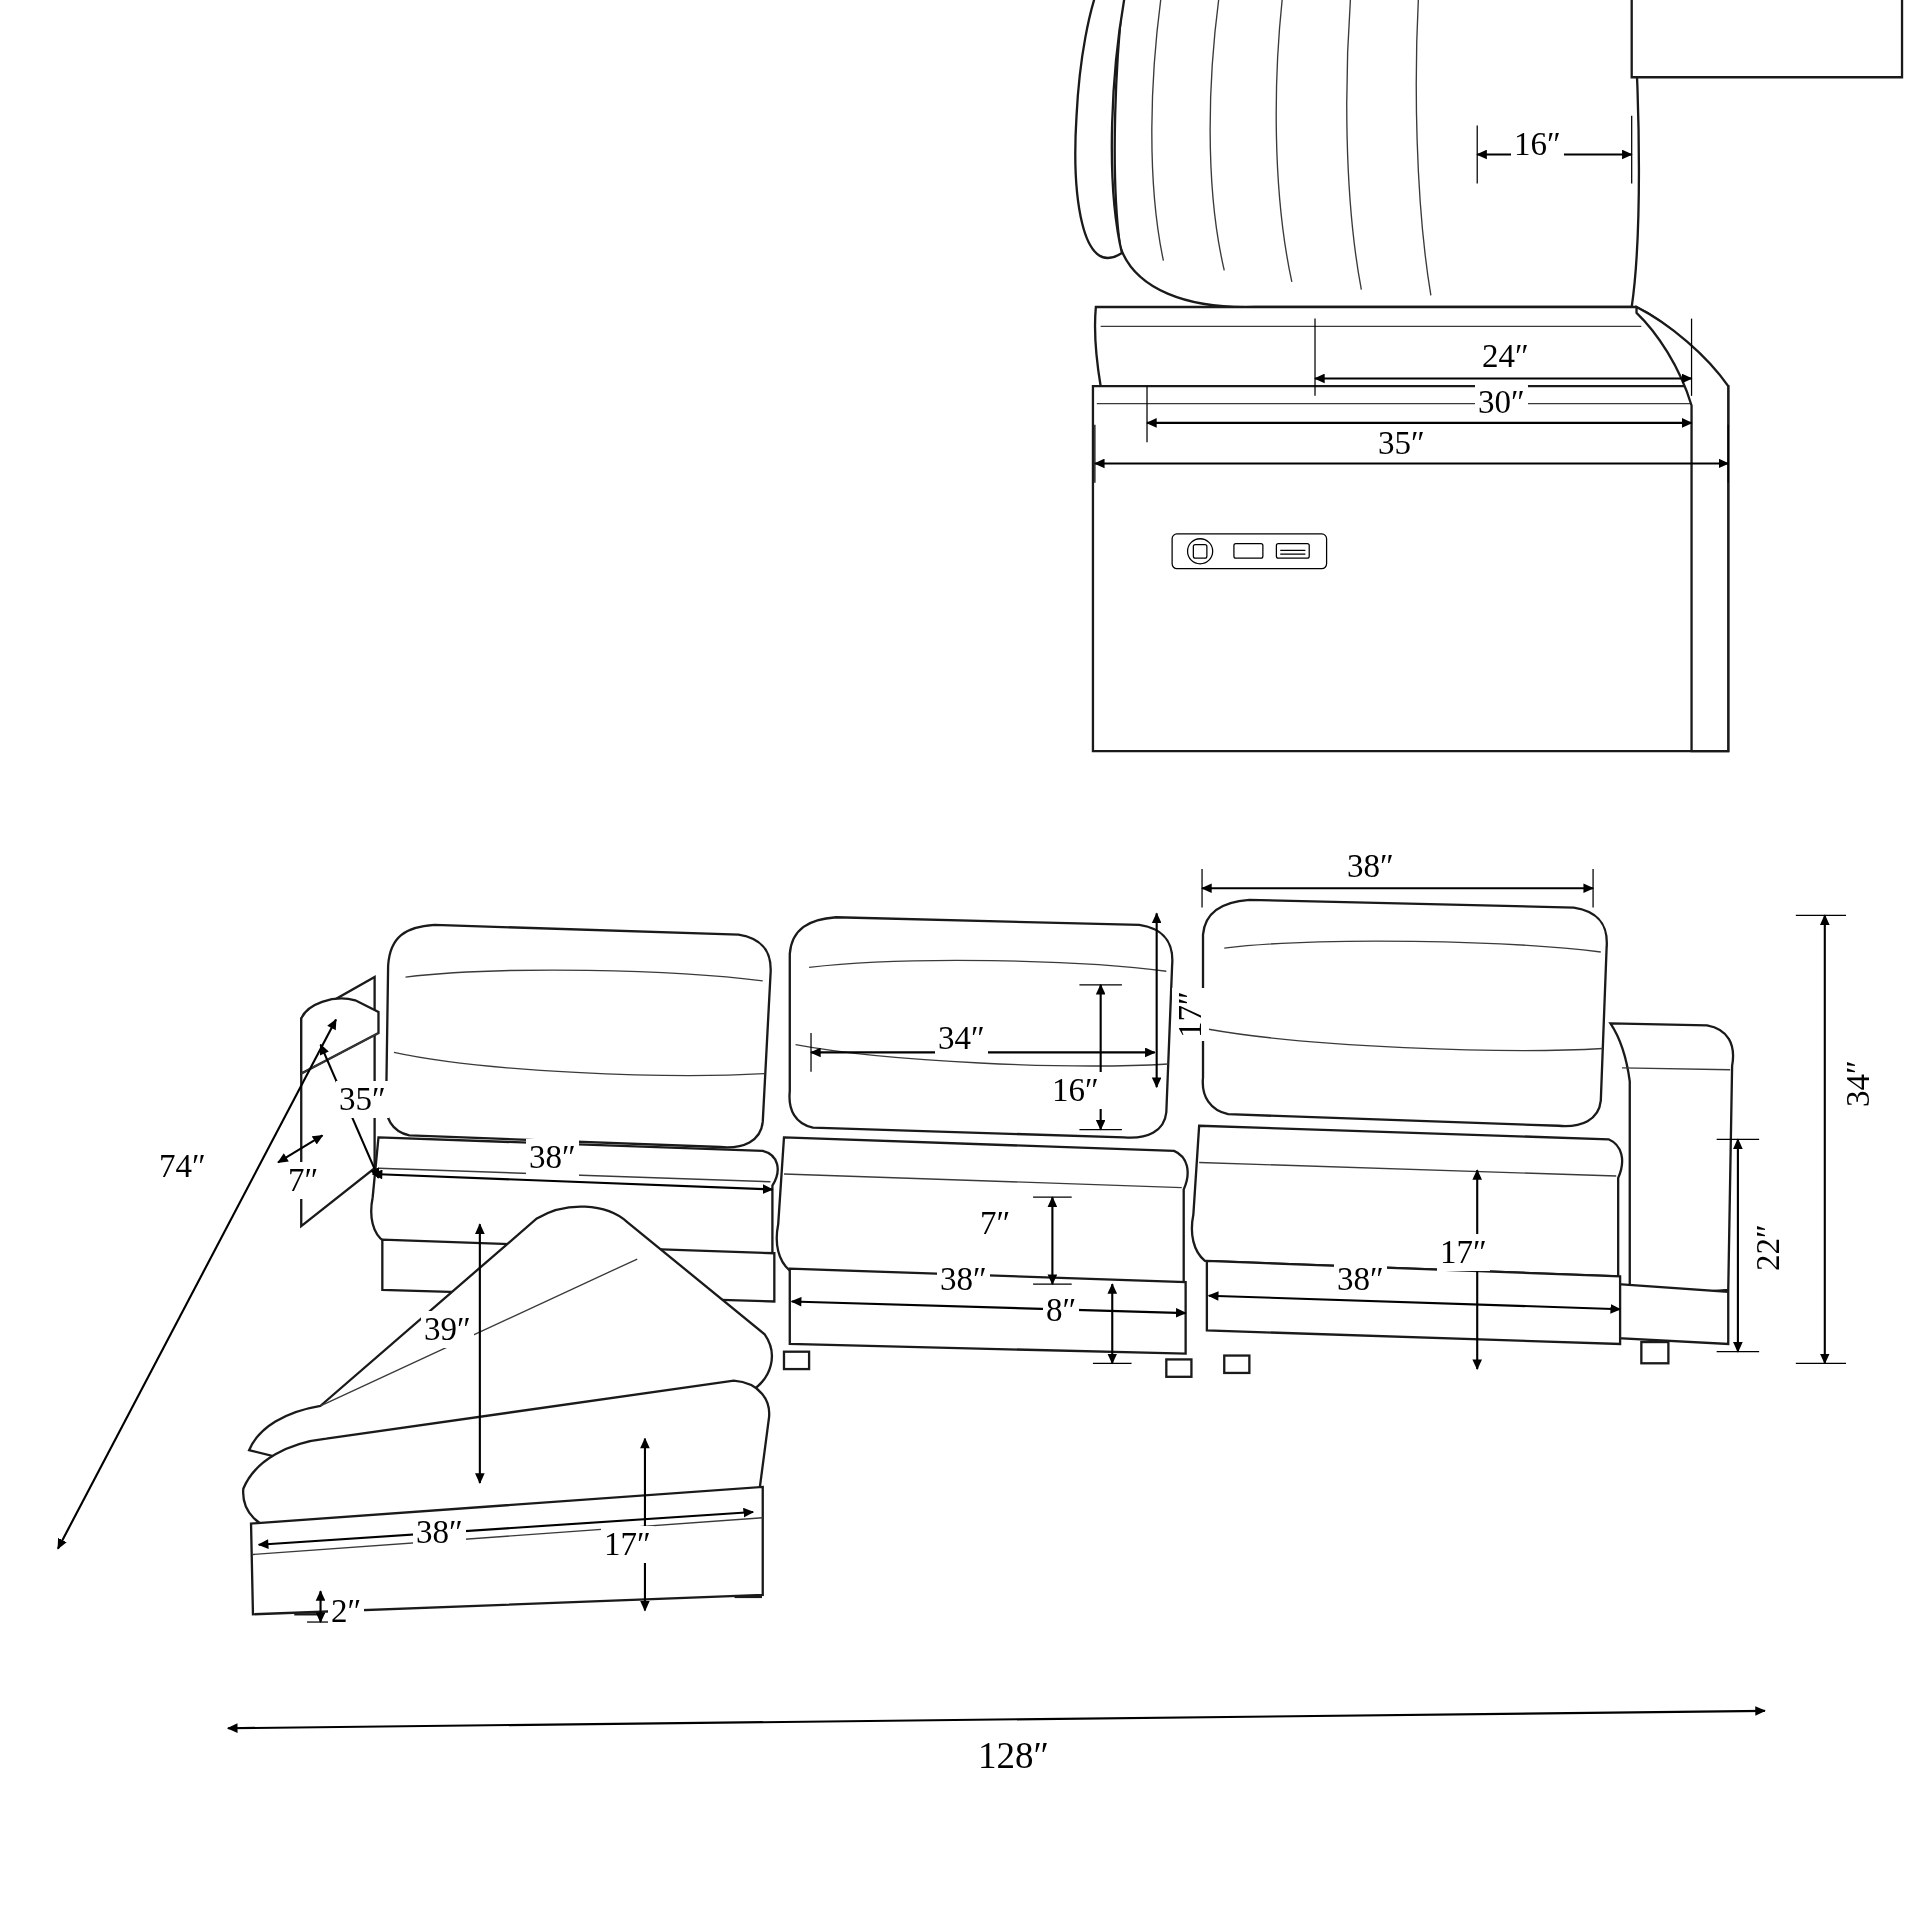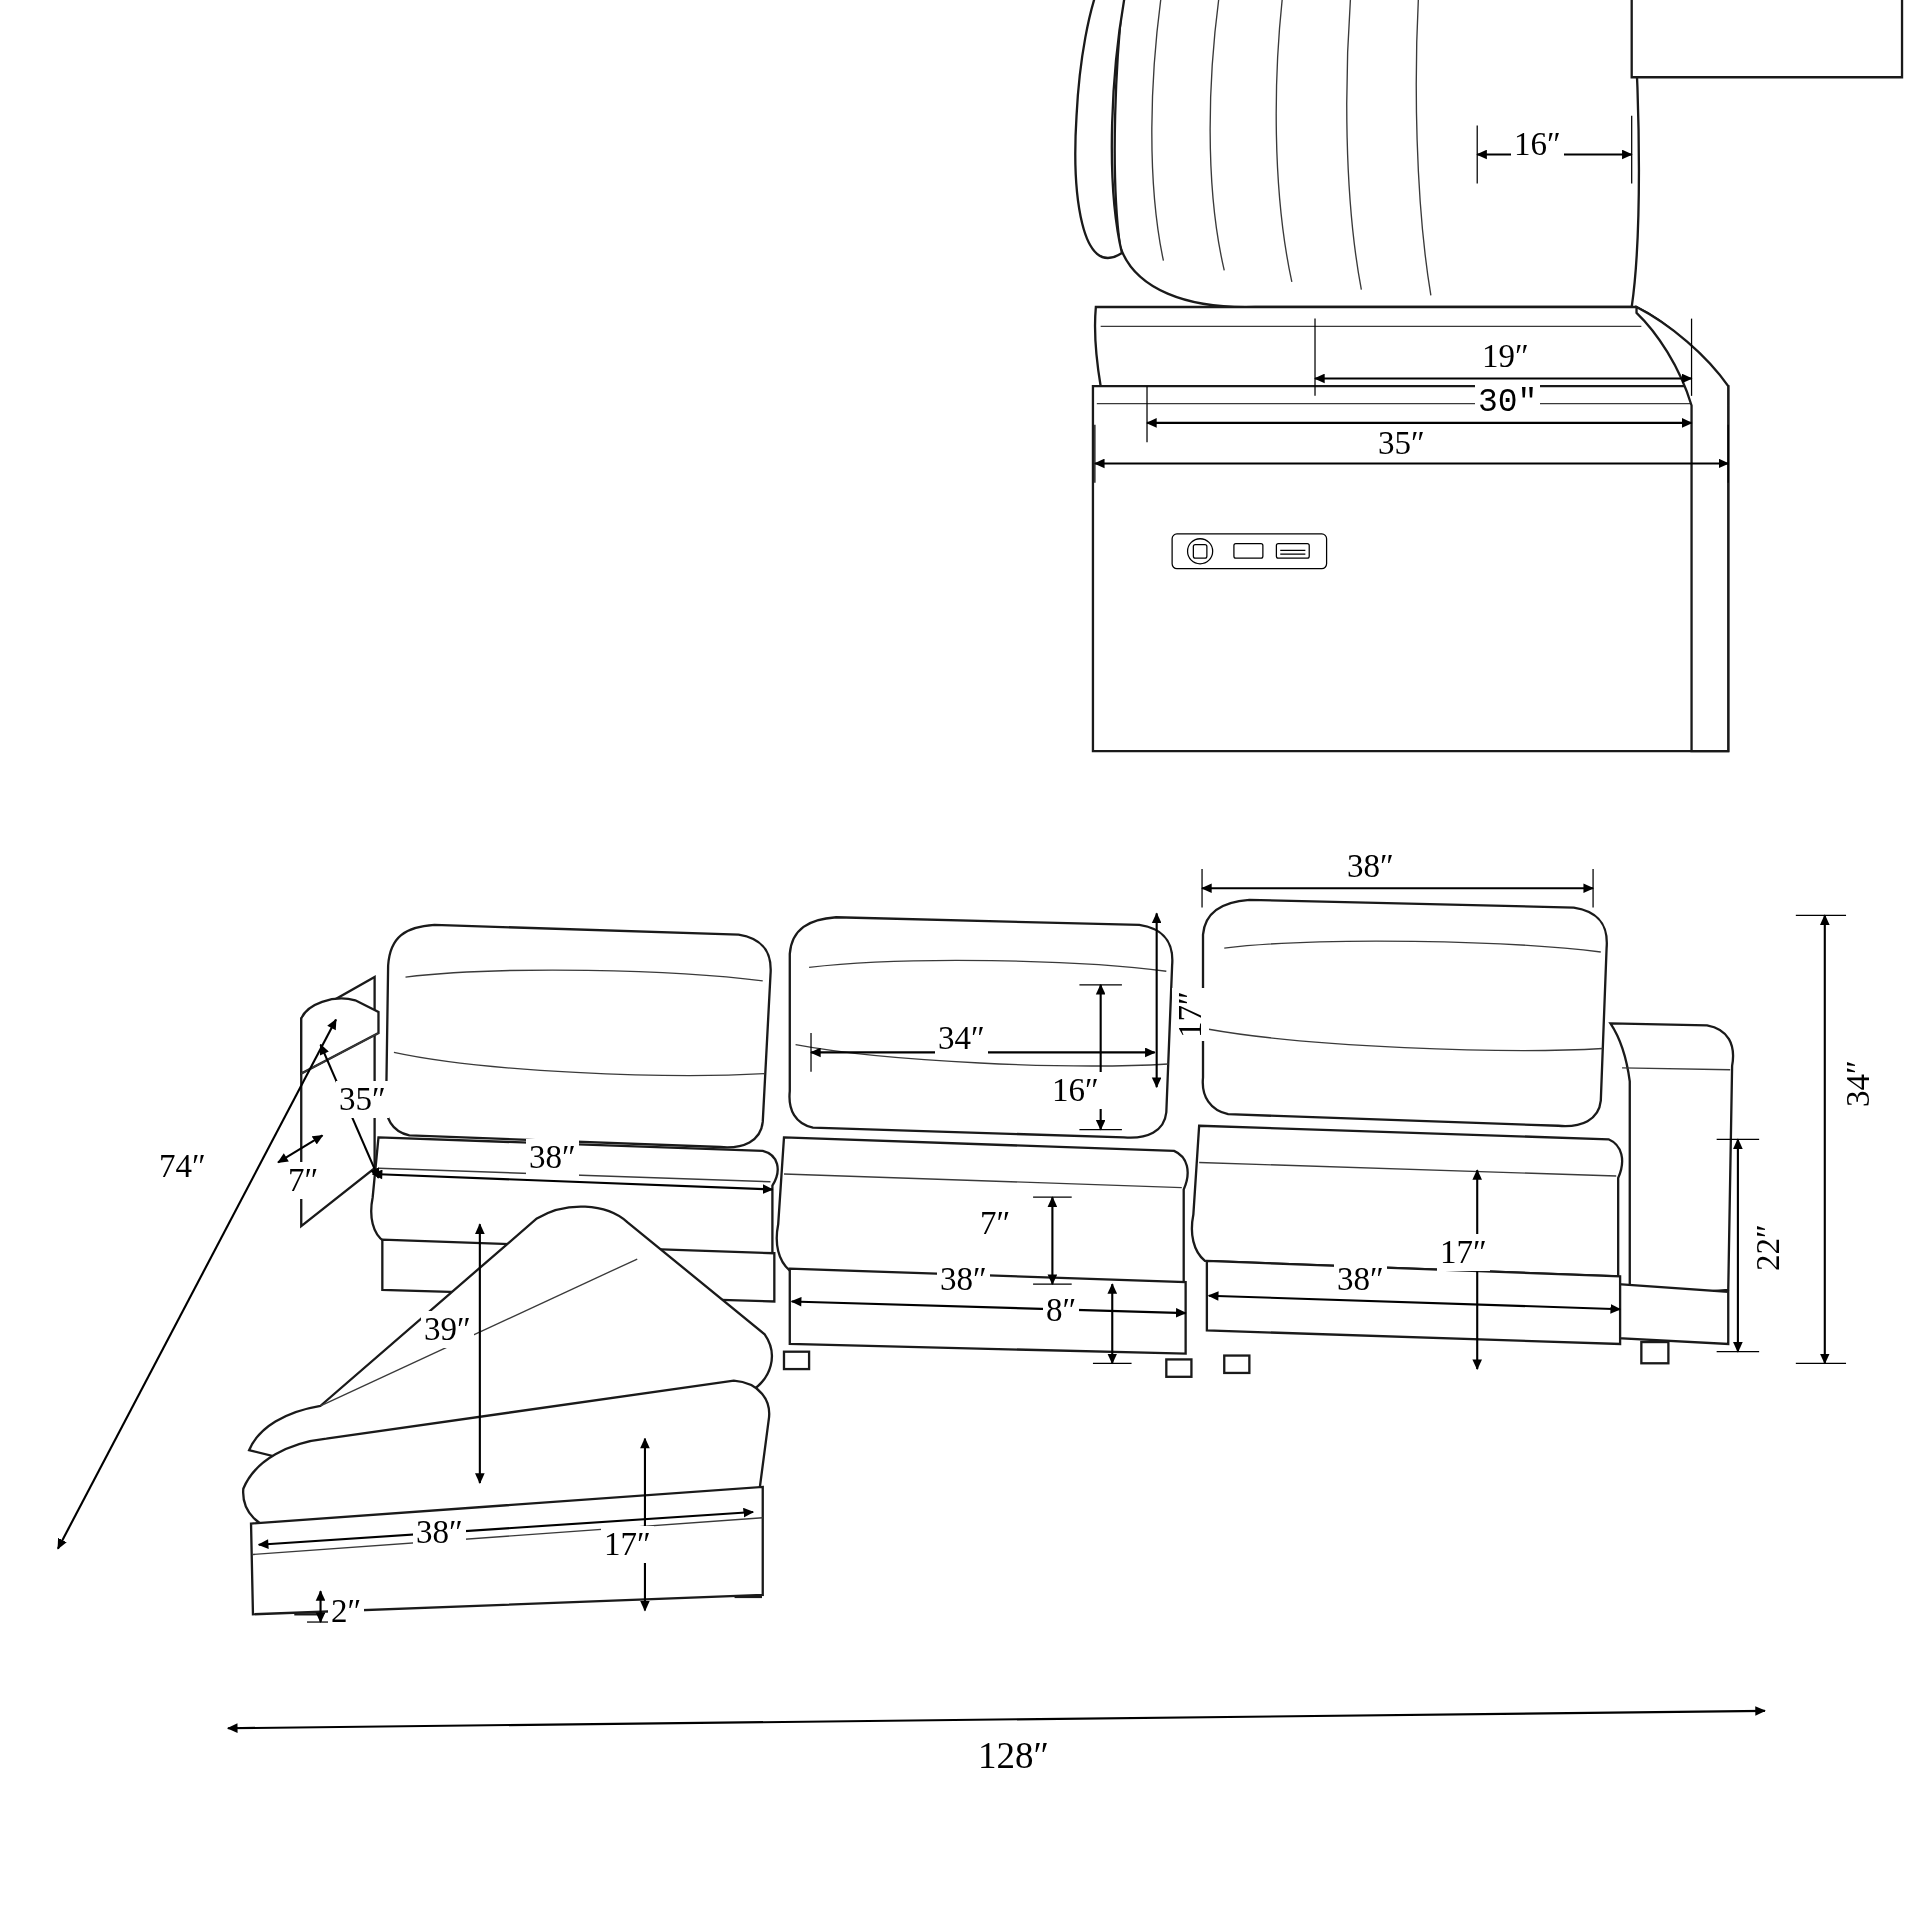--- a/index.html
+++ b/index.html
@@ -249,22 +249,22 @@
 
       <line class="ln" x1="332" y1="1648" x2="332" y2="1680" marker-start="url(#ah2)" marker-end="url(#ah)"></line>
       <line class="ln-thin" x1="318" y1="1680" x2="348" y2="1680"></line>
 
       <line class="ln" x1="236" y1="1790" x2="1828" y2="1772" marker-start="url(#ah2)" marker-end="url(#ah)"></line>
 
     </g>
   </svg>
 
   <div class="dim" style="left:1511px; top:126px;">16″</div>
-  <div class="dim" style="left:1479px; top:338px;">19″</div>
-  <div class="dim" style="left:1475px; top:384px;font-family:Liberation Mono, monospace;">30″</div>
+  <div class="dim" style="left:1479px; top:338px;">24″</div>
+  <div class="dim" style="left:1475px; top:384px;">30″</div>
   <div class="dim" style="left:1375px; top:425px;">35″</div>
 
   <div class="dim" style="left:1344px; top:848px;">38″</div>
 
   <div class="dim vert" style="left:1840px; top:1110px; transform:rotate(-90deg); transform-origin:left top;">34″</div>
 
   <div class="dim vert" style="left:1172px; top:1041px; transform:rotate(-90deg); transform-origin:left top;">17″</div>
 
   <div class="dim" style="left:935px; top:1020px;">34″</div>
 

